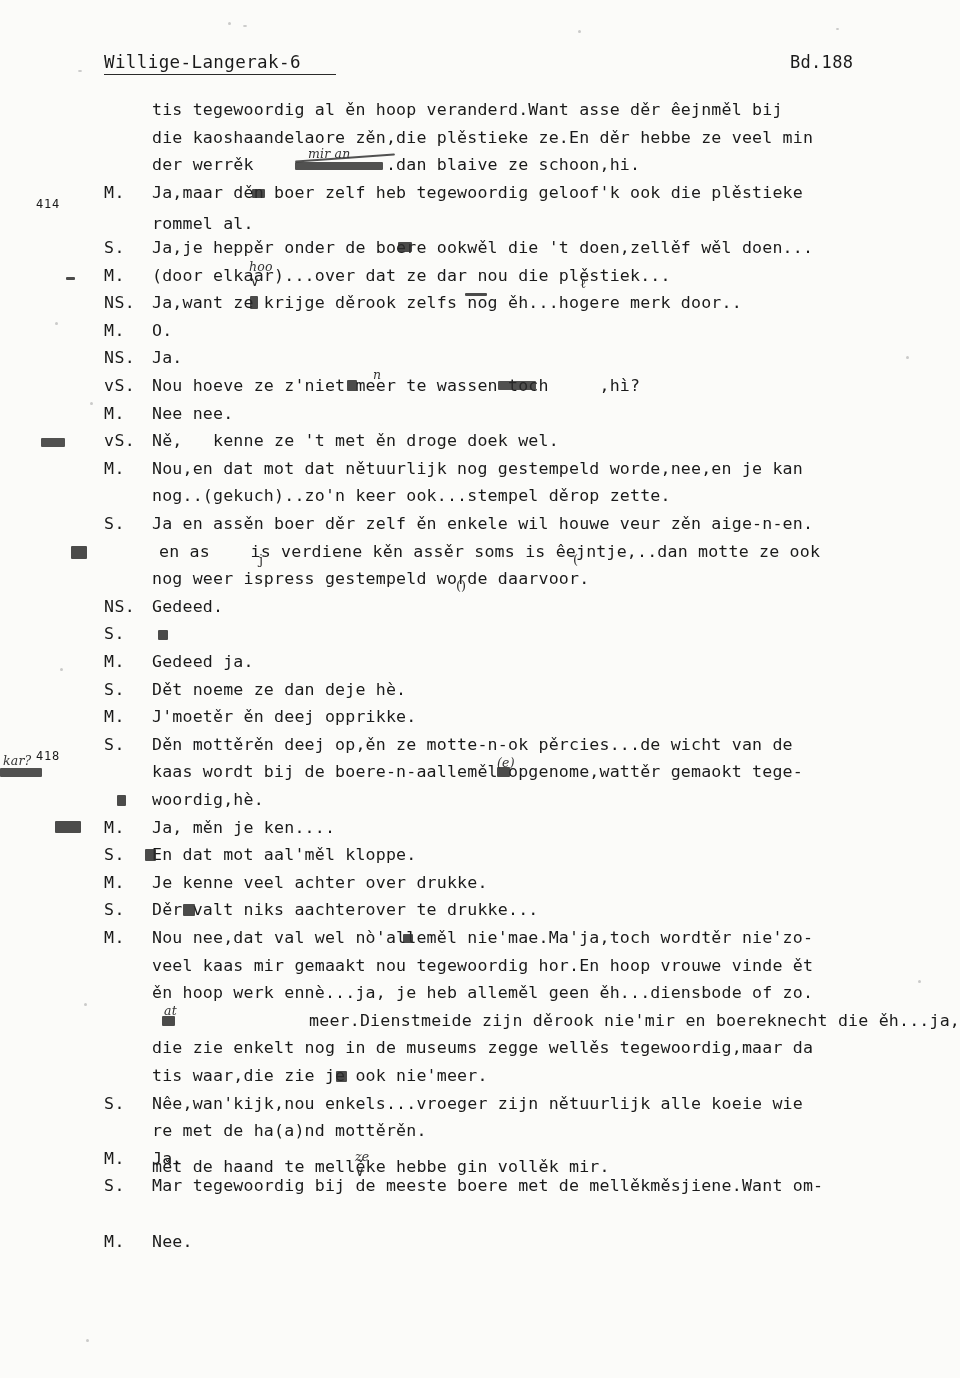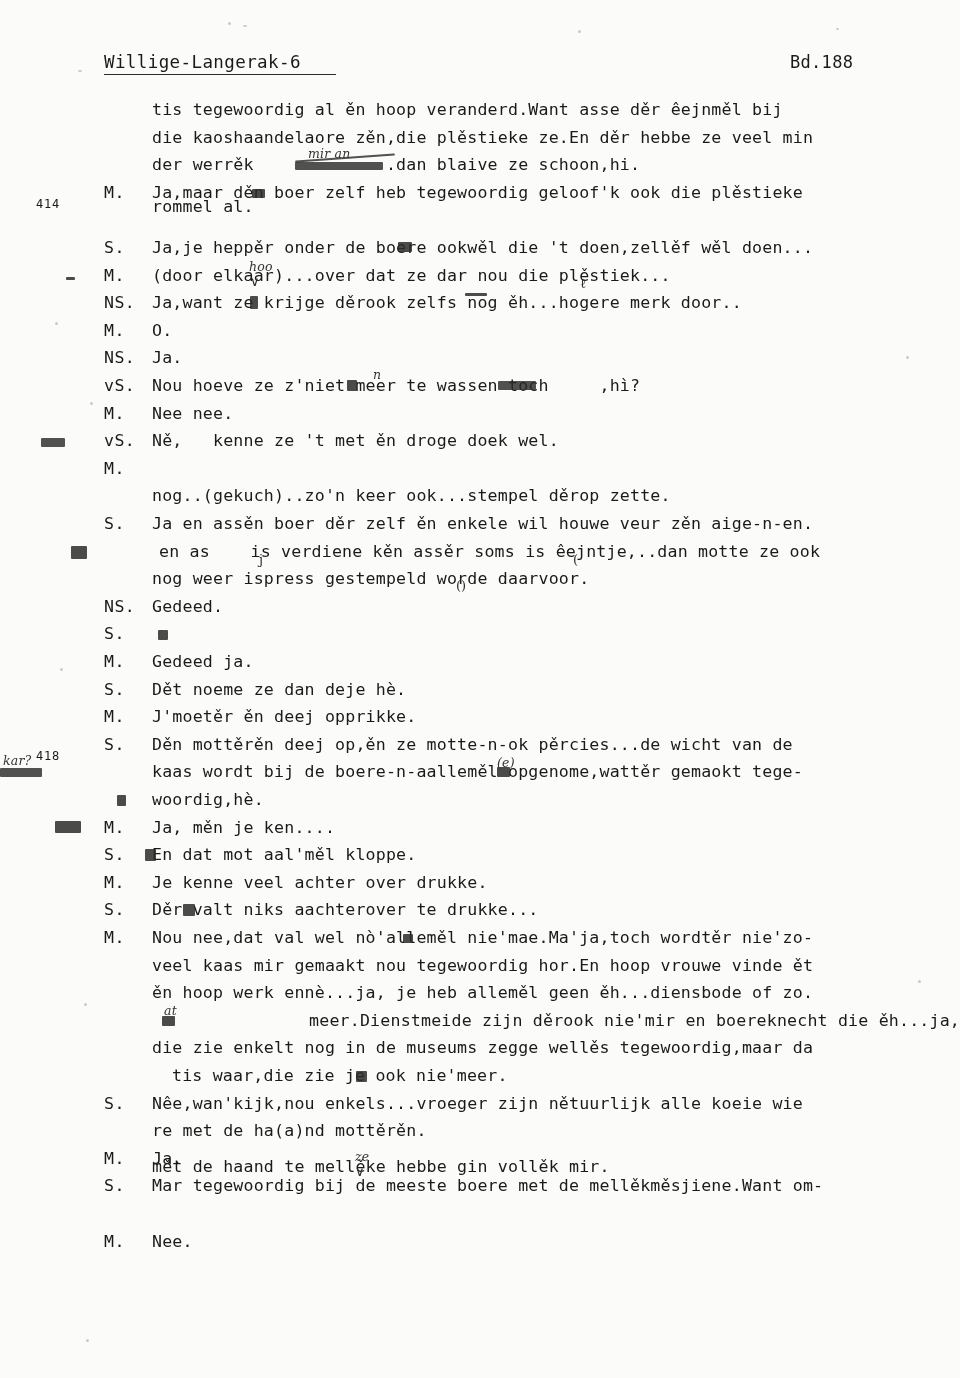--- a/index.html
+++ b/index.html
@@ -158,21 +158,21 @@
       <span class="hand" style="left:308px;top:-11px;">mir an</span>
     </div>
 
     <div class="line-row" style="top:82.8px;position:absolute;left:0;right:0;">
       <span class="num-col">414</span>
       <span class="spk-col">M.</span>
       <span class="text-col">Ja,maar děn boer zelf heb tegewoordig geloof'k ook die plěstieke</span>
       <span class="blob" style="left:252px;top:10px;width:13px;height:9px;"></span>
     </div>
 
-    <div class="line-row" style="top:97px;position:absolute;left:0;right:0;">
+    <div class="line-row" style="top:114px;position:absolute;left:0;right:0;">
       <span class="text-col">rommel al.</span>
     </div>
 
     <div class="line-row" style="top:138px;position:absolute;left:0;right:0;">
       <span class="spk-col">S.</span>
       <span class="text-col">Ja,je heppěr onder de boere ookwěl die 't doen,zellěf wěl doen...</span>
       <span class="blob" style="left:398px;top:8px;width:14px;height:10px;"></span>
     </div>
 
     <div class="line-row" style="top:165.6px;position:absolute;left:0;right:0;">
@@ -215,20 +215,21 @@
     </div>
 
     <div class="line-row" style="top:331.2px;position:absolute;left:0;right:0;">
       <span class="spk-col">vS.</span>
       <span class="text-col">Ně,   kenne ze 't met ěn droge doek wel.</span>
       <span class="struck" style="left:41px;top:11px;width:24px;height:9px;"></span>
     </div>
 
     <div class="line-row" style="top:358.8px;position:absolute;left:0;right:0;">
       <span class="spk-col">M.</span>
+      <span class="text-col">Nou,en dat mot dat nětuurlijk nog gestempeld worde,nee,en je kan</span>
     </div>
 
     <div class="line-row" style="top:386.4px;position:absolute;left:0;right:0;">
       <span class="text-col">nog..(gekuch)..zo'n keer ook...stempel děrop zette.</span>
     </div>
 
     <div class="line-row" style="top:414px;position:absolute;left:0;right:0;">
       <span class="spk-col">S.</span>
       <span class="text-col">Ja en assěn boer děr zelf ěn enkele wil houwe veur zěn aige-n-en.</span>
     </div>
@@ -329,21 +330,21 @@
     <div class="line-row" style="top:910.8px;position:absolute;left:16px;right:0;text-align:right;">
       <span class="text-col">meer.Dienstmeide zijn děrook nie'mir en boereknecht die ěh...ja,</span>
       <span class="hand" style="left:148px;top:-10px;">at</span>
       <span class="blob" style="left:146px;top:9px;width:13px;height:10px;"></span>
     </div>
 
     <div class="line-row" style="top:938.4px;position:absolute;left:0;right:0;padding-left:22px;">
       <span class="text-col">die zie enkelt nog in de museums zegge wellěs tegewoordig,maar da</span>
     </div>
 
-    <div class="line-row" style="top:966px;position:absolute;left:0;right:0;margin-left:20px;">
+    <div class="line-row" style="top:966px;position:absolute;left:0;right:0;">
       <span class="text-col">tis waar,die zie je ook nie'meer.</span>
       <span class="blob" style="left:336px;top:9px;width:11px;height:11px;"></span>
     </div>
 
     <div class="line-row" style="top:993.6px;position:absolute;left:0;right:0;">
       <span class="spk-col">S.</span>
       <span class="text-col">Nêe,wan'kijk,nou enkels...vroeger zijn nětuurlijk alle koeie wie</span>
     </div>
 
     <div class="line-row" style="top:1021.2px;position:absolute;left:0;right:0;">

